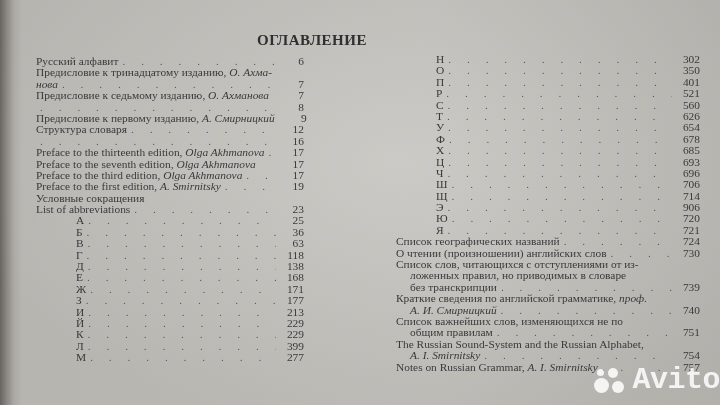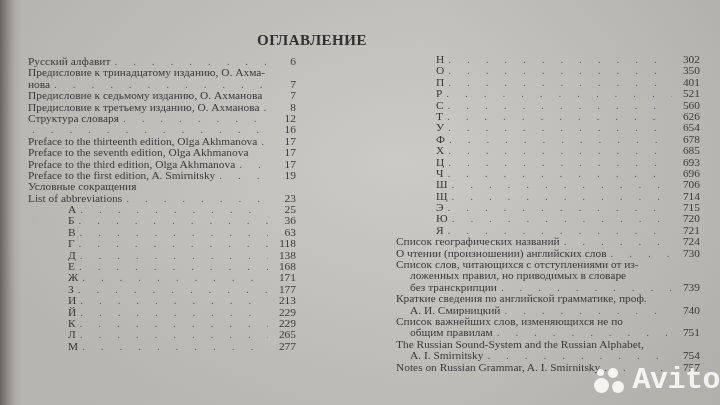--- a/index.html
+++ b/index.html
@@ -12,32 +12,32 @@
   .page-shade {
     position: absolute; inset: 0;
     background: radial-gradient(ellipse at 55% 40%, rgba(255,255,255,0.10), rgba(0,0,0,0.06) 80%);
     pointer-events: none;
   }
   .title {
     position: absolute; top: 32px; left: 0; width: 624px; text-align: center;
     font-size: 15px; font-weight: bold; letter-spacing: 0.5px; color: #2f2f31;
   }
   .col { position: absolute; font-size: 11.4px; line-height: 11.4px; }
-  .col-left { left: 28px; top: 56px; width: 268px; }
+  .col-left { left: 36px; top: 56px; width: 268px; }
   .col-right { left: 396px; top: 54px; width: 304px; }
   .row { position: relative; display: flex; align-items: baseline; white-space: nowrap; height: 11.4px; }
   .row .txt { flex: 0 0 auto; }
   .row .dots {
     flex: 1 1 auto; overflow: hidden; margin: 0 4px; color: #55555a; letter-spacing: 6.5px;
   }
   .row .dots::before { content: ". . . . . . . . . . . . . . . . . . . . . . . . . . . . . . . . . . . . . . . . . . ."; }
   .row .pg { flex: 0 0 auto; width: 24px; text-align: right; }
   .row.indent .txt { padding-left: 14px; }
   .row.sub .txt { padding-left: 40px; }
-  .it { }
+  .it { font-style: italic; }
   .avito {
     position: absolute; right: 0; bottom: 8px; display: flex; align-items: center;
     font-family: Liberation Mono, monospace; font-weight: bold; font-size: 30px; color: rgba(255,255,255,0.85);
     letter-spacing: -0.5px;
   }
   .avito .logo { position: relative; width: 34px; height: 28px; margin-right: 4px; }
   .avito .logo span { position: absolute; border-radius: 50%; background: rgba(255,255,255,0.85); }
 </style>
 </head>
 <body>
@@ -59,23 +59,27 @@
       <span class="txt it">нова</span>
       <span class="dots"></span>
       <span class="pg">7</span>
     </div>
   <div class="row">
       <span class="txt"><span>Предисловие к седьмому изданию, </span><span class="it">О. Ахманова</span></span>
       <span class="dots" style="visibility:hidden"></span>
       <span class="pg">7</span>
     </div>
   <div class="row">
-      <span class="txt"><span>Предисловие к третьему изданию, </span><span class="it">О. Ахманова</span></span>
       <span class="dots"></span>
       <span class="pg">8</span>
+    </div>
+  <div class="row">
+      <span class="txt"><span>Предисловие к первому изданию, </span><span class="it">А. Смирницкий</span></span>
+      <span class="dots" style="visibility:hidden"></span>
+      <span class="pg">9</span>
     </div>
   <div class="row">
       <span class="txt">Структура словаря</span>
       <span class="dots"></span>
       <span class="pg">12</span>
     </div>
   <div class="row">
       <span class="dots"></span>
       <span class="pg">16</span>
     </div>
@@ -159,21 +163,21 @@
       <span class="pg">229</span>
     </div>
   <div class="row sub">
       <span class="txt">К</span>
       <span class="dots"></span>
       <span class="pg">229</span>
     </div>
   <div class="row sub">
       <span class="txt">Л</span>
       <span class="dots"></span>
-      <span class="pg">265</span>
+      <span class="pg">399</span>
     </div>
   <div class="row sub">
       <span class="txt">М</span>
       <span class="dots"></span>
       <span class="pg">277</span>
     </div>
 </div>
 
 <div class="col col-right">
   <div class="row sub">
@@ -237,21 +241,21 @@
       <span class="pg">706</span>
     </div>
   <div class="row sub">
       <span class="txt">Щ</span>
       <span class="dots"></span>
       <span class="pg">714</span>
     </div>
   <div class="row sub">
       <span class="txt">Э</span>
       <span class="dots"></span>
-      <span class="pg">715</span>
+      <span class="pg">906</span>
     </div>
   <div class="row sub">
       <span class="txt">Ю</span>
       <span class="dots"></span>
       <span class="pg">720</span>
     </div>
   <div class="row sub">
       <span class="txt">Я</span>
       <span class="dots"></span>
       <span class="pg">721</span>

